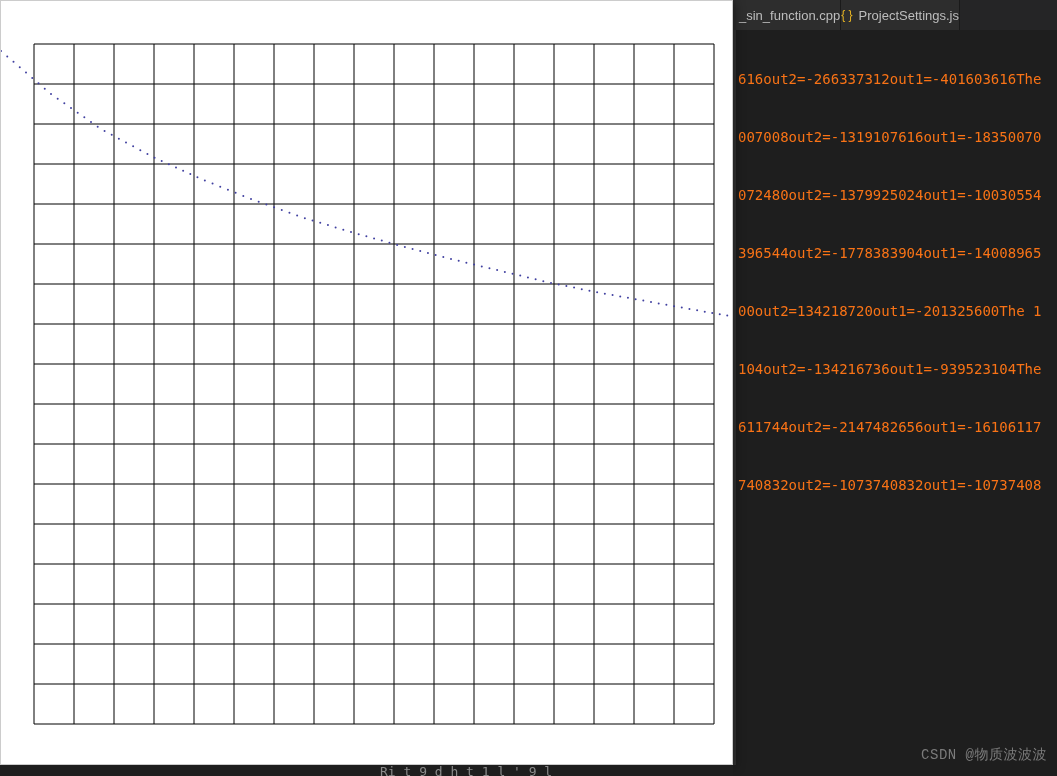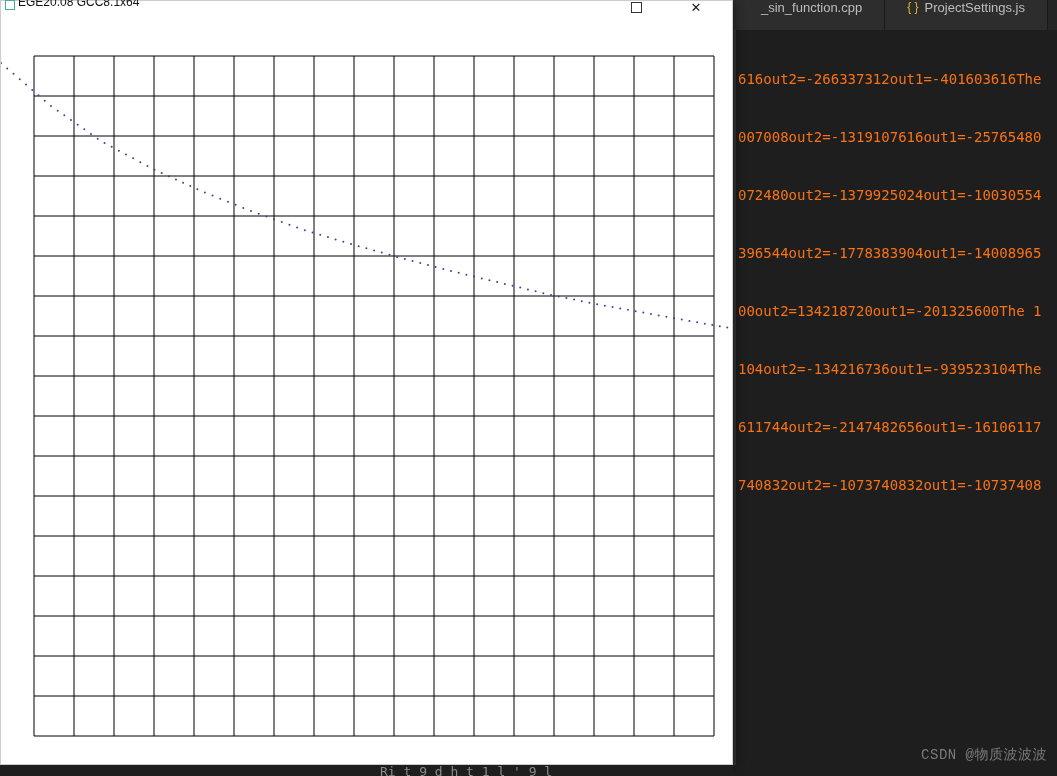--- a/index.html
+++ b/index.html
@@ -100,21 +100,22 @@
       height: 30px;
       background: #252526;
       display: flex;
       align-items: stretch;
       font-size: 13px;
       color: #bdbdbd;
       overflow: hidden;
     }
     .tab {
       display: flex;
-      padding: 0 22px;
+      align-items: center;
+      padding: 0 0;
       gap: 6px;
       white-space: nowrap;
       border-right: 1px solid #1a1a1a;
       background: #2d2d2d;
       cursor: pointer;
     }
     .tab-icon {
       font-size: 12px;
       color: #b8a24a;
     }
@@ -182,40 +183,32 @@
       <span style="color:#9a7b3a;font-size:12px;"></span>
       <span>_sin_function.cpp</span>
     </div>
     <div class="tab">
       <span class="tab-icon json">{ }</span>
       <span>ProjectSettings.js</span>
     </div>
   </div>
   <div class="console-output" id="console-lines">
       <div class="console-line">616out2=-266337312out1=-401603616The</div>
-      <div class="console-line">007008out2=-1319107616out1=-25765480</div>
+      <div class="console-line">007008out2=-1319107616out1=-18350070</div>
       <div class="console-line">072480out2=-1379925024out1=-10030554</div>
       <div class="console-line">396544out2=-1778383904out1=-14008965</div>
       <div class="console-line">00out2=134218720out1=-201325600The 1</div>
       <div class="console-line">104out2=-134216736out1=-939523104The</div>
       <div class="console-line">611744out2=-2147482656out1=-16106117</div>
       <div class="console-line">740832out2=-1073740832out1=-10737408</div>
     </div>
 </div>
 <div class="editor-gutter"></div>
 
 <div class="graphics-window">
-  <div class="titlebar">
-    <span class="titlebar-icon"></span>
-    <span class="titlebar-text">EGE20.08 GCC8.1x64</span>
-    <div class="win-controls">
-      <div class="win-btn square"></div>
-      <div class="win-btn close"></div>
-    </div>
-  </div>
   <div class="canvas-area">
     <svg class="grid-svg" id="grid-svg" width="733" height="753">
         <line x1="33" y1="43" x2="33" y2="723" stroke="#000" stroke-width="1"></line>
         <line x1="73" y1="43" x2="73" y2="723" stroke="#000" stroke-width="1"></line>
         <line x1="113" y1="43" x2="113" y2="723" stroke="#000" stroke-width="1"></line>
         <line x1="153" y1="43" x2="153" y2="723" stroke="#000" stroke-width="1"></line>
         <line x1="193" y1="43" x2="193" y2="723" stroke="#000" stroke-width="1"></line>
         <line x1="233" y1="43" x2="233" y2="723" stroke="#000" stroke-width="1"></line>
         <line x1="273" y1="43" x2="273" y2="723" stroke="#000" stroke-width="1"></line>
         <line x1="313" y1="43" x2="313" y2="723" stroke="#000" stroke-width="1"></line>

